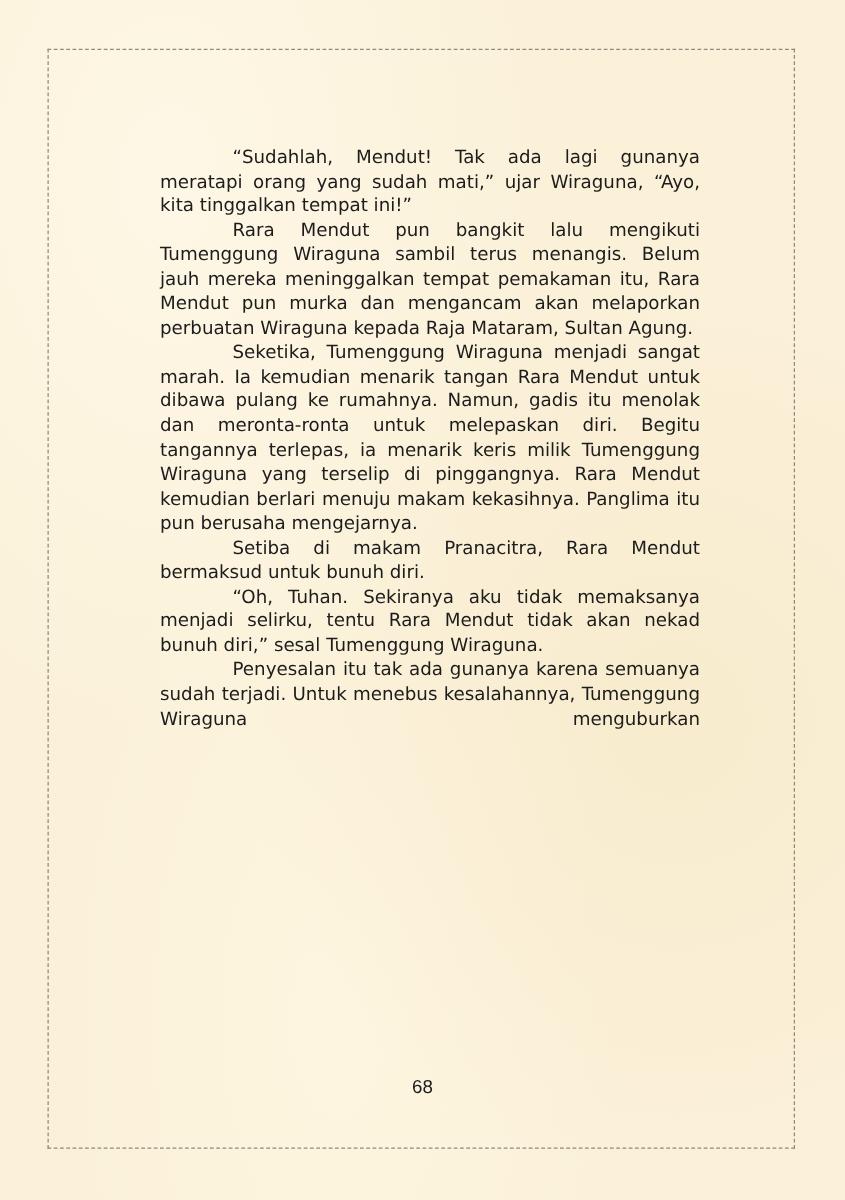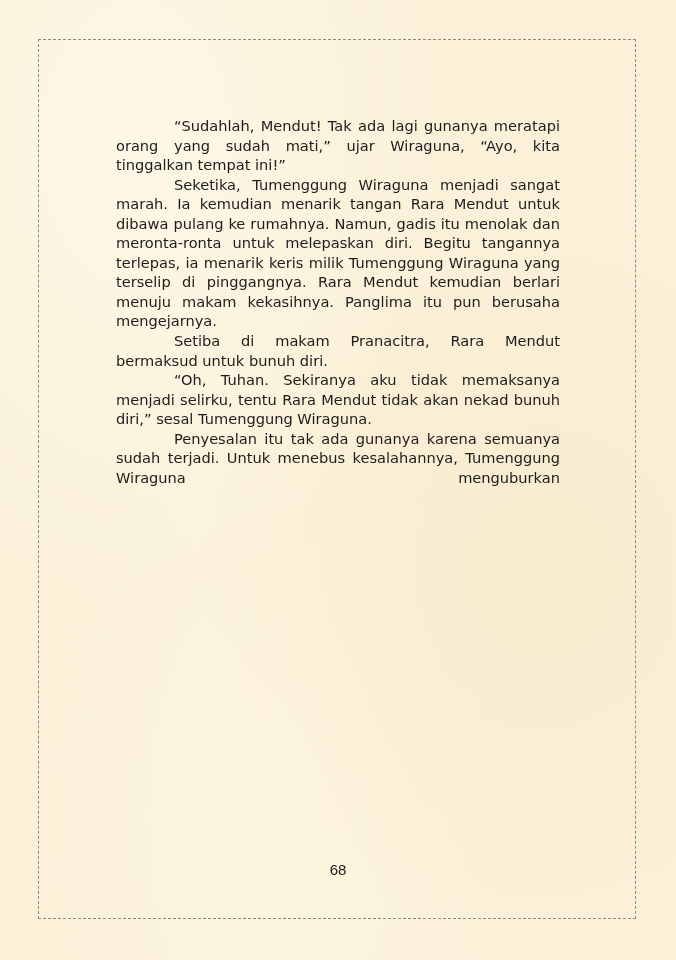--- a/index.html
+++ b/index.html
@@ -24,36 +24,37 @@
     position: absolute;
     left: 116px; top: 116px;
     width: 444px;
     font-size: 14.6px;
     line-height: 19.55px;
     color: #1c1c1c;
     text-align: justify;
     letter-spacing: 0;
   }
   .text p { margin: 0; }
-  .text p.indent { text-indent: 58px; }
+  .text p.indent { text-indent: 58px; margin-left: 12px; }
   .page-number {
     position: absolute;
     left: 0; width: 676px; top: 861px;
     text-align: center;
     font-family: "Liberation Sans", sans-serif;
     font-size: 15px;
     color: #1c1c1c;
   }
 </style>
 </head>
 <body>
 
 <div class="frame"></div>
 
 <div class="text">
   <p class="indent">“Sudahlah, Mendut! Tak ada lagi gunanya meratapi orang yang sudah mati,” ujar Wiraguna, “Ayo, kita tinggalkan tempat ini!”</p>
+  <p class="indent">Rara Mendut pun bangkit lalu mengikuti Tumenggung Wiraguna sambil terus menangis. Belum jauh mereka meninggalkan tempat pemakaman itu, Rara Mendut pun murka dan mengancam akan melaporkan perbuatan Wiraguna kepada Raja Mataram, Sultan Agung.</p>
   <p class="indent">Seketika, Tumenggung Wiraguna menjadi sangat marah. Ia kemudian menarik tangan Rara Mendut untuk dibawa pulang ke rumahnya. Namun, gadis itu menolak dan meronta-ronta untuk melepaskan diri. Begitu tangannya terlepas, ia menarik keris milik Tumenggung Wiraguna yang terselip di pinggangnya. Rara Mendut kemudian berlari menuju makam kekasihnya. Panglima itu pun berusaha mengejarnya.</p>
   <p class="indent">Setiba di makam Pranacitra, Rara Mendut bermaksud untuk bunuh diri.</p>
   <p class="indent">“Oh, Tuhan. Sekiranya aku tidak memaksanya menjadi selirku, tentu Rara Mendut tidak akan nekad bunuh diri,” sesal Tumenggung Wiraguna.</p>
   <p class="indent" style="text-align-last: justify;">Penyesalan itu tak ada gunanya karena semuanya sudah terjadi. Untuk menebus kesalahannya, Tumenggung Wiraguna menguburkan</p>
 </div>
 
 <div class="page-number">68</div>
 
 </body></html>

